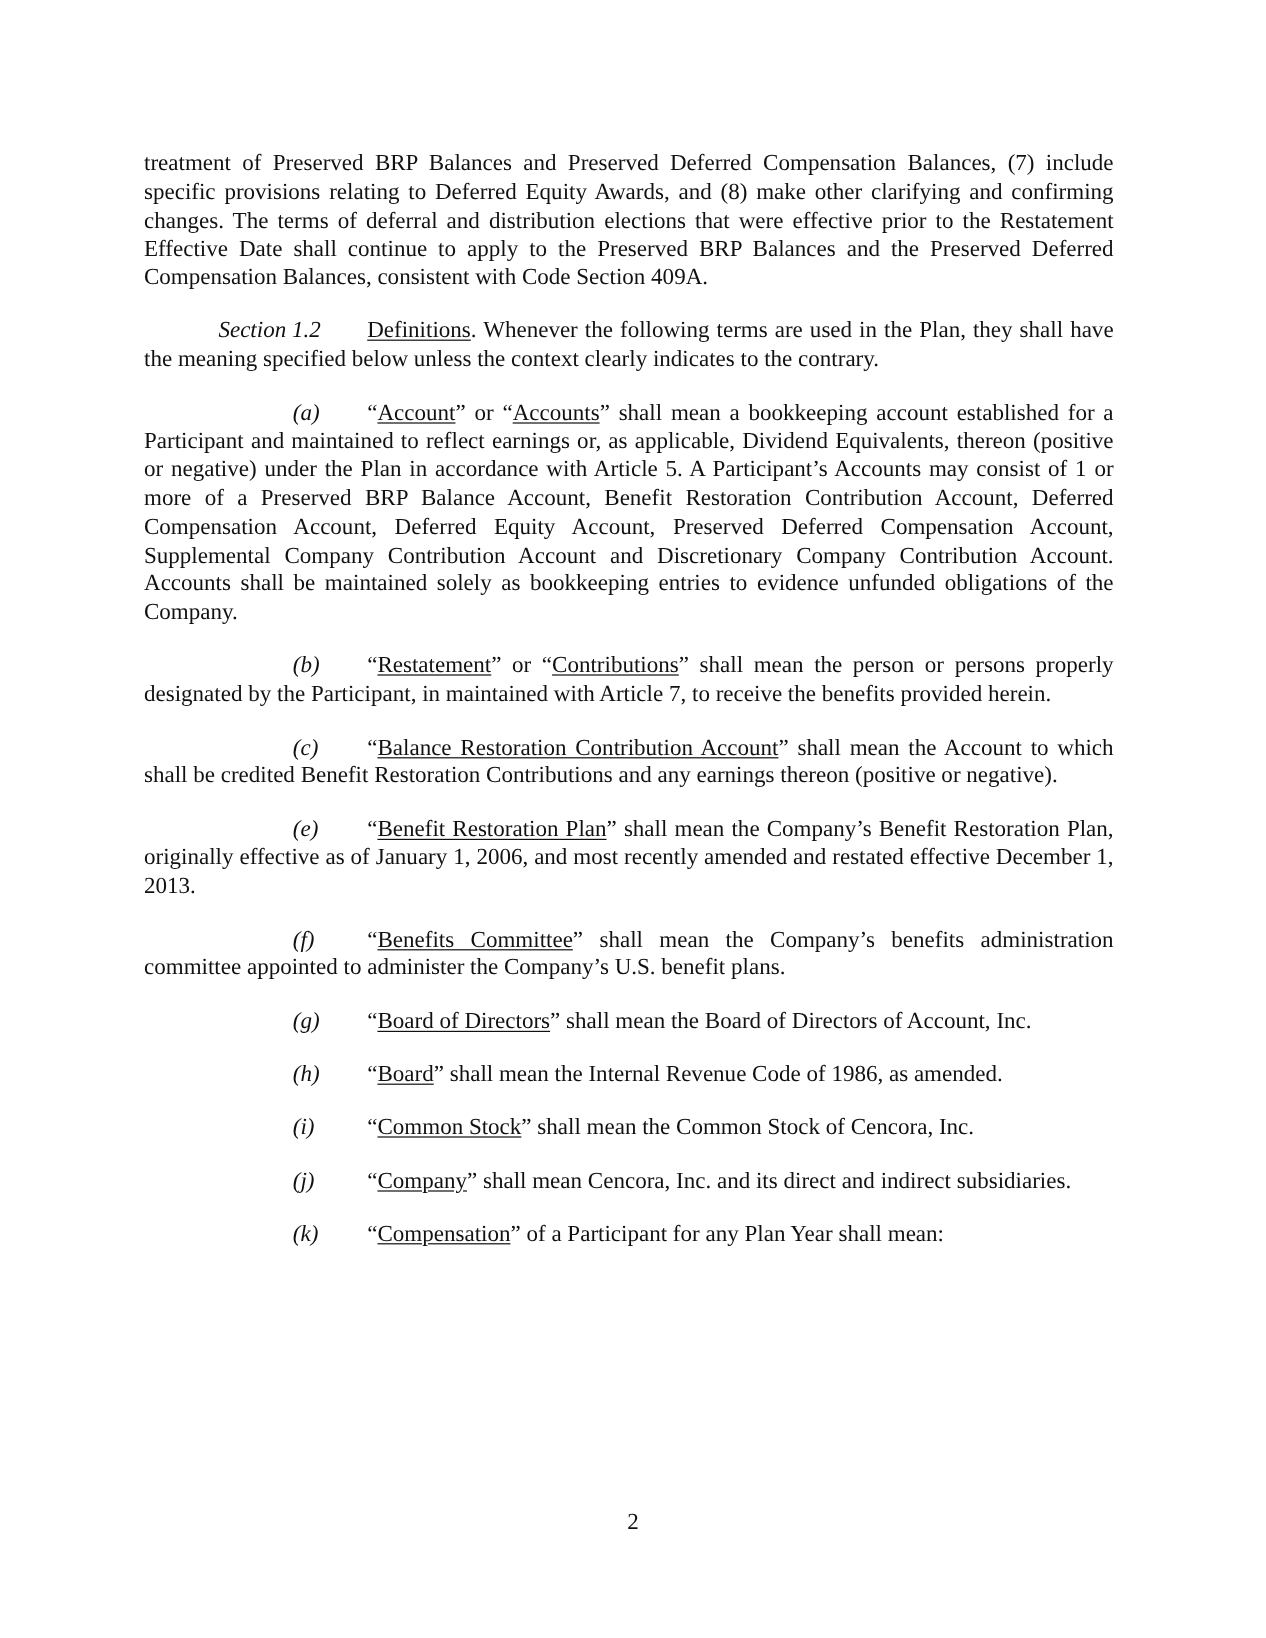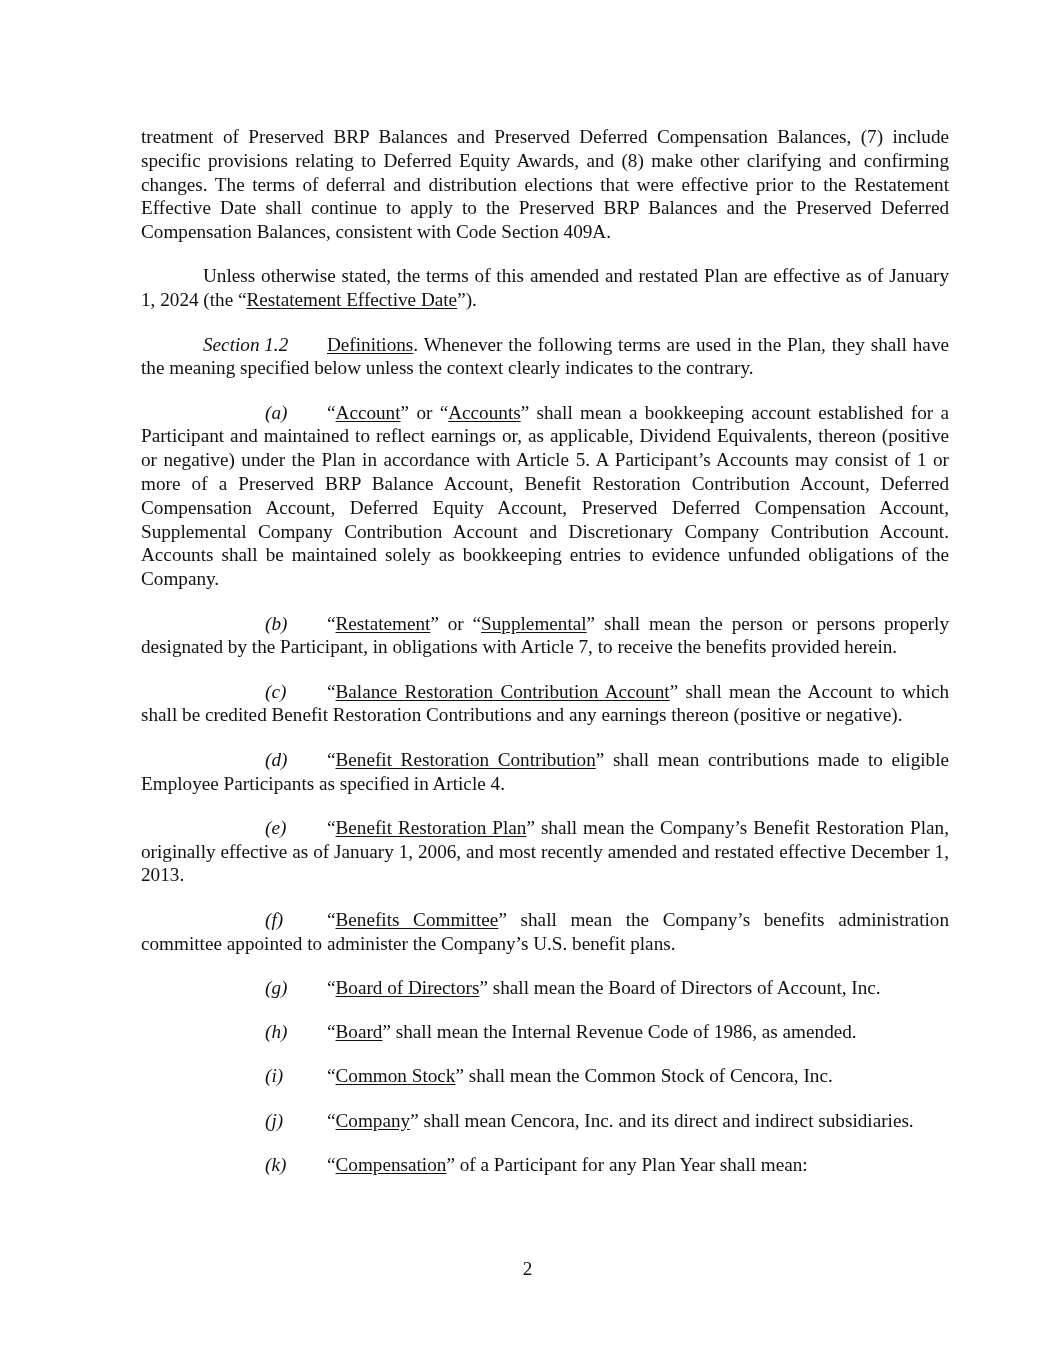--- a/index.html
+++ b/index.html
@@ -1,48 +1,46 @@
 <!DOCTYPE html>
 <html><head>
   <meta charset="utf-8">
   <style>
     html, body { margin: 0; padding: 0; background: #ffffff; }
     body {
       width: 1055px; height: 1365px; position: relative; overflow: hidden;
       font-family: "Liberation Serif", serif; color: #111111;
       font-size: 19.2px; line-height: 23.8px;
     }
-    .page { position: absolute; left: 141px; top: 125px; width: 808px; }
+    .page { position: absolute; left: 120px; top: 125px; width: 808px; }
     p { margin: 0; text-align: justify; }
     .gap { margin-top: 20.5px; }
     .indent1 { text-indent: 62px; }
     .indent2 { text-indent: 124px; }
     .lbl { display: inline-block; text-indent: 0; width: 62px; font-style: italic; }
     .left { text-align: left; }
     u { text-decoration: underline; text-underline-offset: 2px; }
     .pagenum { position: absolute; left: 0; width: 1055px; top: 1257px; text-align: center; }
   </style>
 </head>
 <body>
 
 <div class="page">
 
   <p>treatment of Preserved BRP Balances and Preserved Deferred Compensation Balances, (7) include specific provisions relating to Deferred Equity Awards, and (8) make other clarifying and confirming changes.  The terms of deferral and distribution elections that were effective prior to the Restatement Effective Date shall continue to apply to the Preserved BRP Balances and the Preserved Deferred Compensation Balances, consistent with Code Section 409A.</p>
 
-  <p class="gap indent1"><span>Unless otherwise stated, the terms of this amended and restated Plan are effective as of January 1, 2024 (the “</span><u>Restatement Effective Date</u><span>”).</span></p>
 
   <p class="gap indent1"><span class="lbl" style="width:124px">Section 1.2</span><u>Definitions</u><span>.  Whenever the following terms are used in the Plan, they shall have the meaning specified below unless the context clearly indicates to the contrary.</span></p>
 
   <p class="gap indent2"><span class="lbl">(a)</span><span>“</span><u>Account</u><span>” or “</span><u>Accounts</u><span>” shall mean a bookkeeping account established for a Participant and maintained to reflect earnings or, as applicable, Dividend Equivalents, thereon (positive or negative) under the Plan in accordance with Article 5.  A Participant’s Accounts may consist of 1 or more of a Preserved BRP Balance Account, Benefit Restoration Contribution Account, Deferred Compensation Account, Deferred Equity Account, Preserved Deferred Compensation Account, Supplemental Company Contribution Account and Discretionary Company Contribution Account.  Accounts shall be maintained solely as bookkeeping entries to evidence unfunded obligations of the Company.</span></p>
 
-  <p class="gap indent2"><span class="lbl">(b)</span><span>“</span><u>Restatement</u><span>” or “</span><u>Supplemental</u><span>” shall mean the person or persons properly designated by the Participant, in obligations with Article 7, to receive the benefits provided herein.</span></p>
+  <p class="gap indent2"><span class="lbl">(b)</span><span>“</span><u>Restatement</u><span>” or “</span><u>Contributions</u><span>” shall mean the person or persons properly designated by the Participant, in maintained with Article 7, to receive the benefits provided herein.</span></p>
 
   <p class="gap indent2"><span class="lbl">(c)</span><span>“</span><u>Balance Restoration Contribution Account</u><span>” shall mean the Account to which shall be credited Benefit Restoration Contributions and any earnings thereon (positive or negative).</span></p>
 
-  <p class="gap indent2"><span class="lbl">(d)</span><span>“</span><u>Benefit Restoration Contribution</u><span>” shall mean contributions made to eligible Employee Participants as specified in Article 4.</span></p>
 
   <p class="gap indent2"><span class="lbl">(e)</span><span>“</span><u>Benefit Restoration Plan</u><span>” shall mean the Company’s Benefit Restoration Plan, originally effective as of January 1, 2006, and most recently amended and restated effective December 1, 2013.</span></p>
 
   <p class="gap indent2"><span class="lbl">(f)</span><span>“</span><u>Benefits Committee</u><span>” shall mean the Company’s benefits administration committee appointed to administer the Company’s U.S. benefit plans.</span></p>
 
   <p class="gap indent2 left"><span class="lbl">(g)</span><span>“</span><u>Board of Directors</u><span>” shall mean the Board of Directors of Account, Inc.</span></p>
 
   <p class="gap indent2 left"><span class="lbl">(h)</span><span>“</span><u>Board</u><span>” shall mean the Internal Revenue Code of 1986, as amended.</span></p>
 
   <p class="gap indent2 left"><span class="lbl">(i)</span><span>“</span><u>Common Stock</u><span>” shall mean the Common Stock of Cencora, Inc.</span></p>

